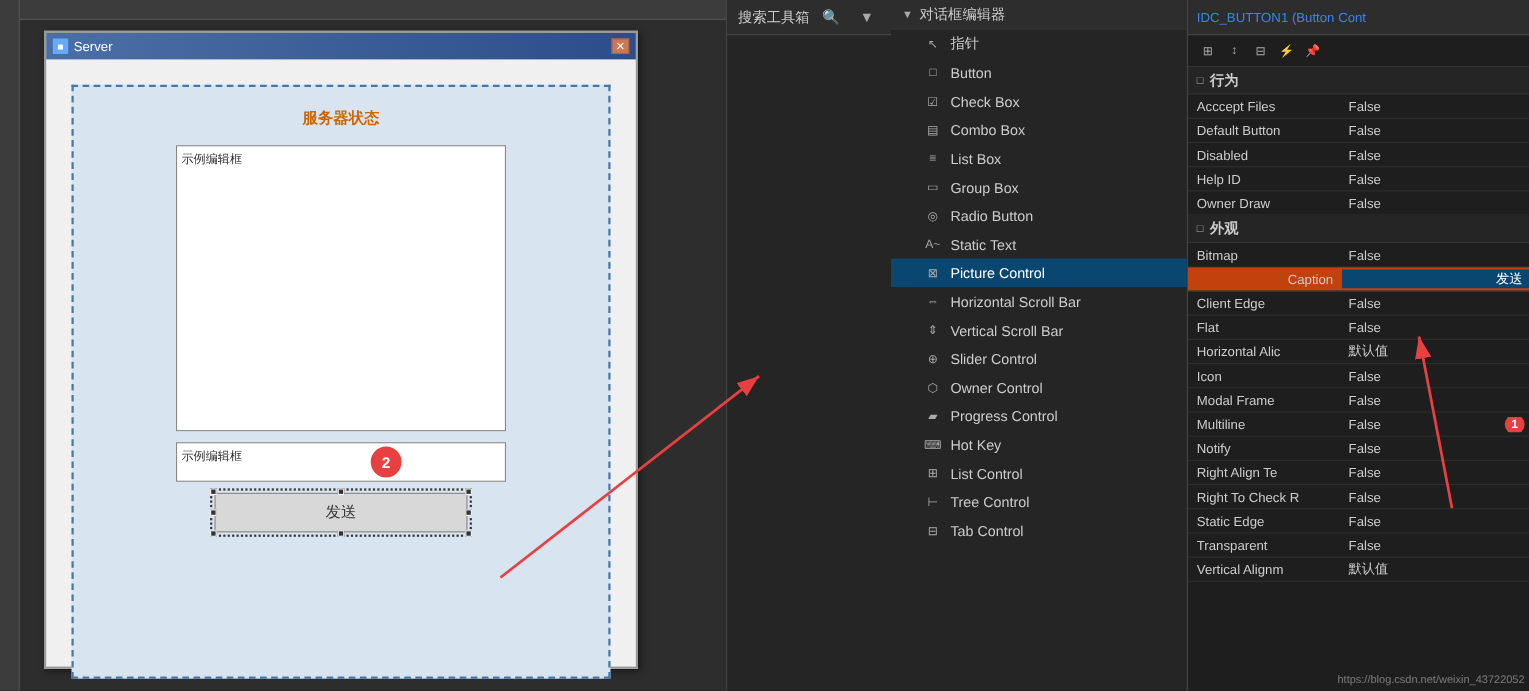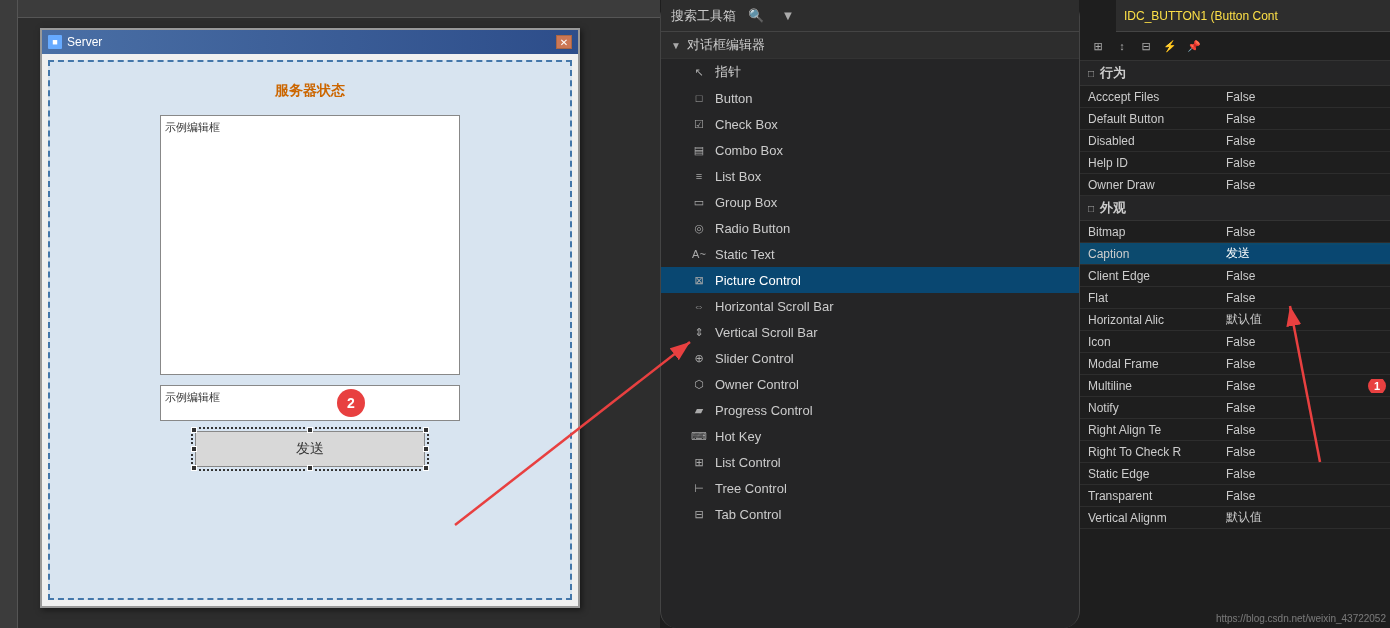--- a/index.html
+++ b/index.html
@@ -87,21 +87,21 @@
       align-items: center;
       justify-content: center;
       font-size: 10px;
       color: white;
       cursor: pointer;
     }
     .dialog-body {
       padding: 10px;
       background: #d8e4f0;
       border: 2px dashed #4477aa;
-      margin: 6px;
+      margin: 23px;
       height: calc(100% - 36px);
       position: relative;
     }
 
     .server-status-text {
       color: #cc6600;
       font-size: 14px;
       text-align: center;
       font-weight: bold;
       margin-top: 10px;
@@ -189,22 +189,21 @@
 
     
     .middle-panel {
       width: 420px;
       height: 628px;
       background: #252526;
       border-left: 1px solid #444;
       border-right: 1px solid #444;
       flex-shrink: 0;
       display: flex;
-      flex-direction: column;
-      border-radius: 17px;
+      flex-direction: row;
     }
     .toolbox-header {
       height: 32px;
       background: #2d2d2d;
       display: flex;
       align-items: center;
       padding: 0 10px;
       font-size: 13px;
       border-bottom: 1px solid #444;
       gap: 8px;
@@ -285,24 +284,23 @@
       flex-direction: column;
       flex-shrink: 0;
     }
     .props-header {
       height: 32px;
       background: #2d2d2d;
       display: flex;
       align-items: center;
       padding: 0 8px;
       font-size: 12px;
-      color: #fde047;
+      color: #3b82f6;
       border-bottom: 1px solid #444;
       gap: 6px;
-      margin-left: 36px;
     }
     .props-toolbar {
       display: flex;
       align-items: center;
       padding: 4px 8px;
       gap: 4px;
       border-bottom: 1px solid #333;
     }
     .props-toolbar-btn {
       width: 20px;
@@ -348,21 +346,22 @@
     }
 
     .prop-row {
       display: flex;
       align-items: center;
       height: 22px;
       border-bottom: 1px solid #2d2d2d;
       font-size: 12px;
     }
     .prop-row.selected {
-      background: #0c4a6e;
+      background: #c2410c;
+      text-align: right;
     }
     .prop-name {
       width: 140px;
       padding: 0 8px;
       color: #ccc;
       flex-shrink: 0;
       white-space: nowrap;
       overflow: hidden;
     }
     .prop-value {

